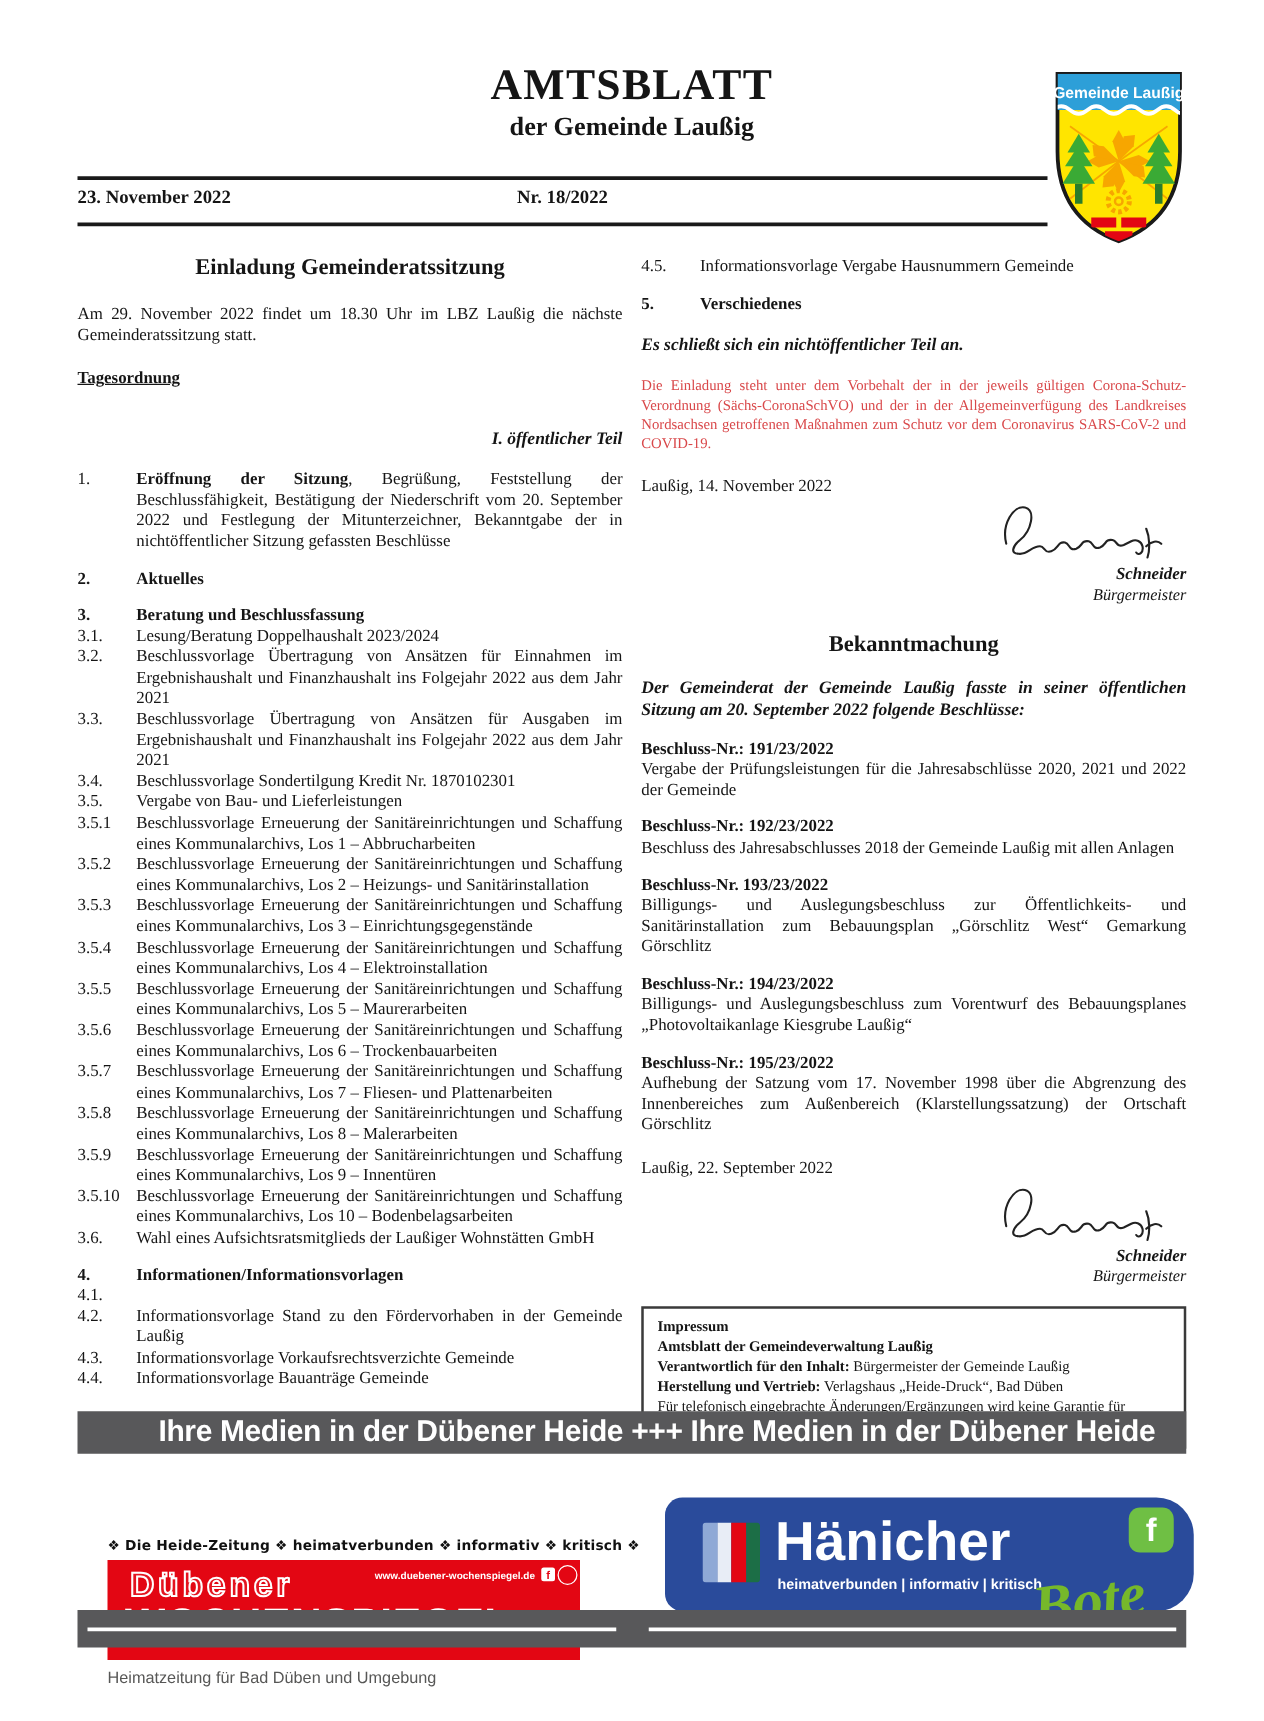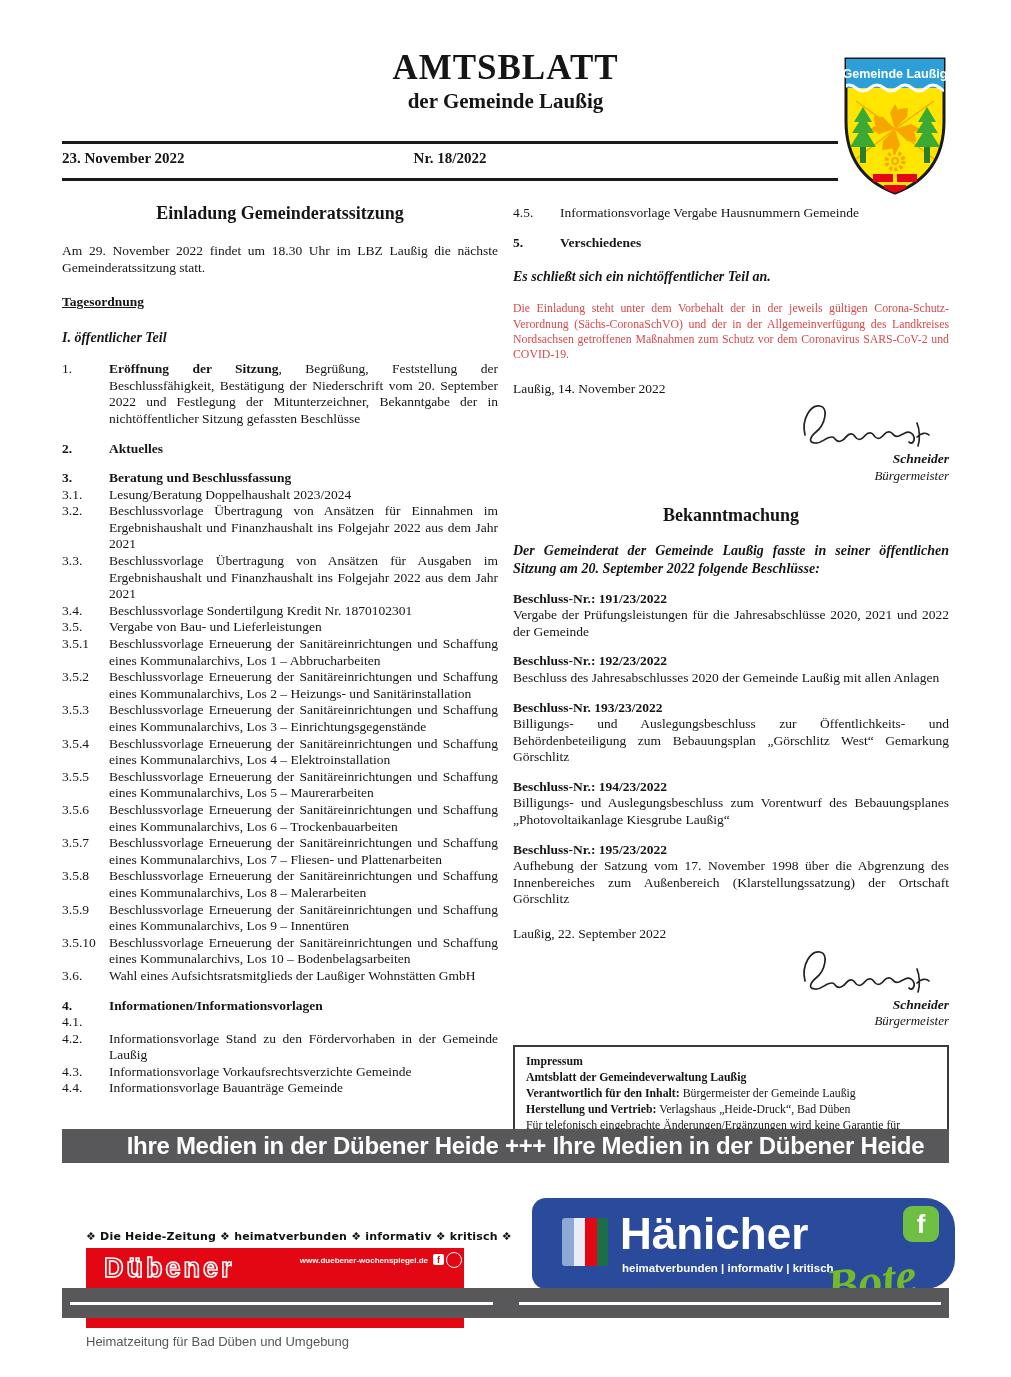--- a/index.html
+++ b/index.html
@@ -15,21 +15,21 @@
   .issue-date{position:absolute;left:62px;top:150px;font-size:15px;font-weight:bold;}
   .issue-no{position:absolute;left:62px;top:150px;width:776px;text-align:center;font-size:15px;font-weight:bold;}
   .crest{position:absolute;left:842px;top:55px;width:106px;height:142px;}
 
   
   .col{position:absolute;top:202px;width:436px;font-size:13.5px;line-height:1.23;}
   .col-left{left:62px;} .col-right{left:513px;}
   h2.sect{font-size:18px;font-weight:bold;text-align:center;margin:0 0 19px;}
   .intro{margin:0;text-align:justify;}
   .tagesordnung{font-weight:bold;text-decoration:underline;margin-top:18px;}
-  .teil{font-weight:bold;font-style:italic;font-size:14px;margin-top:18px;}
+  .teil{font-weight:bold;font-style:italic;font-size:14px;margin-top:32px;text-align:right;}
   .agenda{margin-top:15px;}
   .agitem{display:flex;}
   .agitem .num{flex:0 0 47px;}
   .agitem .txt{flex:1;text-align:justify;}
   .agitem.major{margin-top:13px;}
   .agitem.major .num,.agitem .lead{font-weight:bold;}
 
   .closing{font-weight:bold;font-style:italic;font-size:14px;margin-top:17px;}
   .corona{color:#d9484a;font-size:11.8px;line-height:1.3;text-align:justify;margin-top:16px;}
   .dateline{margin-top:18px;}
@@ -300,26 +300,26 @@
 
     <div>
 
         <div class="beschluss">
           <div class="nr">Beschluss-Nr.: 191/23/2022</div>
           <div class="tx">Vergabe der Prüfungsleistungen für die Jahresabschlüsse 2020, 2021 und 2022 der Gemeinde</div>
         </div>
 
         <div class="beschluss">
           <div class="nr">Beschluss-Nr.: 192/23/2022</div>
-          <div class="tx">Beschluss des Jahresabschlusses 2020 der Gemeinde Laußig mit allen Anlagen</div>
+          <div class="tx">Beschluss des Jahresabschlusses 2018 der Gemeinde Laußig mit allen Anlagen</div>
         </div>
 
         <div class="beschluss">
           <div class="nr">Beschluss-Nr. 193/23/2022</div>
-          <div class="tx">Billigungs- und Auslegungsbeschluss zur Öffentlichkeits- und Behördenbeteiligung zum Bebauungsplan „Görschlitz West“ Gemarkung Görschlitz</div>
+          <div class="tx">Billigungs- und Auslegungsbeschluss zur Öffentlichkeits- und Sanitärinstallation zum Bebauungsplan „Görschlitz West“ Gemarkung Görschlitz</div>
         </div>
 
         <div class="beschluss">
           <div class="nr">Beschluss-Nr.: 194/23/2022</div>
           <div class="tx">Billigungs- und Auslegungsbeschluss zum Vorentwurf des Bebauungsplanes „Photovoltaikanlage Kiesgrube Laußig“</div>
         </div>
 
         <div class="beschluss">
           <div class="nr">Beschluss-Nr.: 195/23/2022</div>
           <div class="tx">Aufhebung der Satzung vom 17. November 1998 über die Abgrenzung des Innenbereiches zum Außenbereich (Klarstellungssatzung) der Ortschaft Görschlitz</div>

